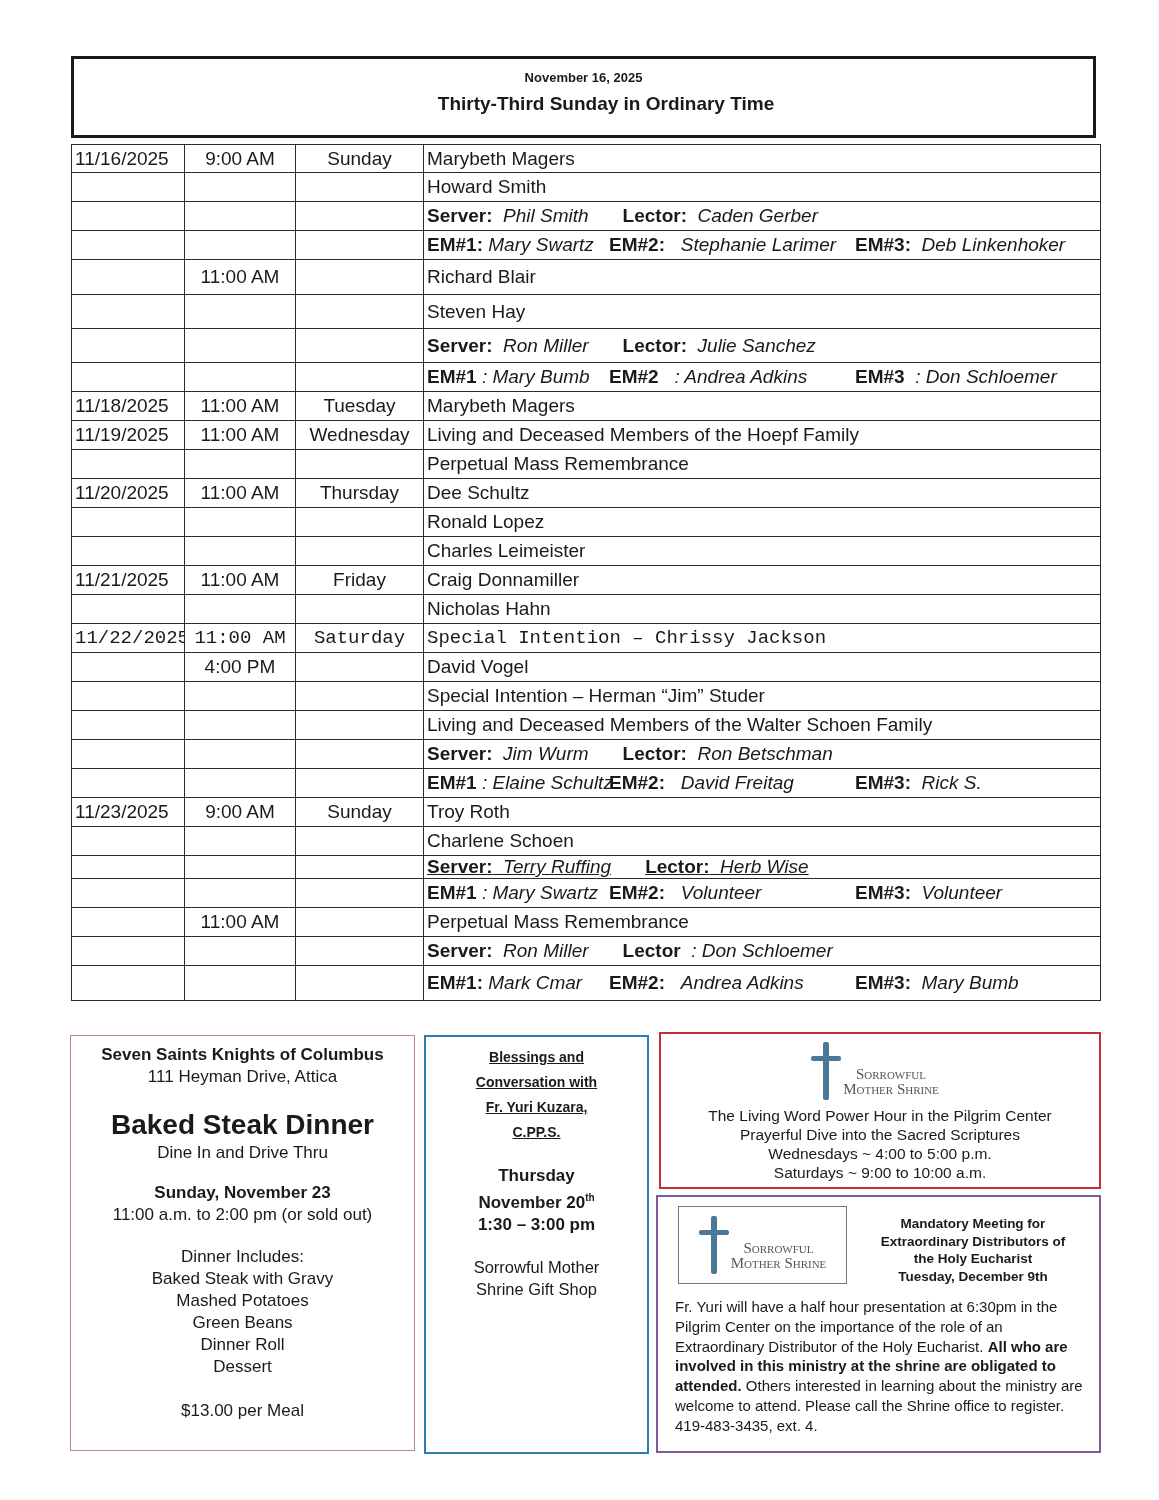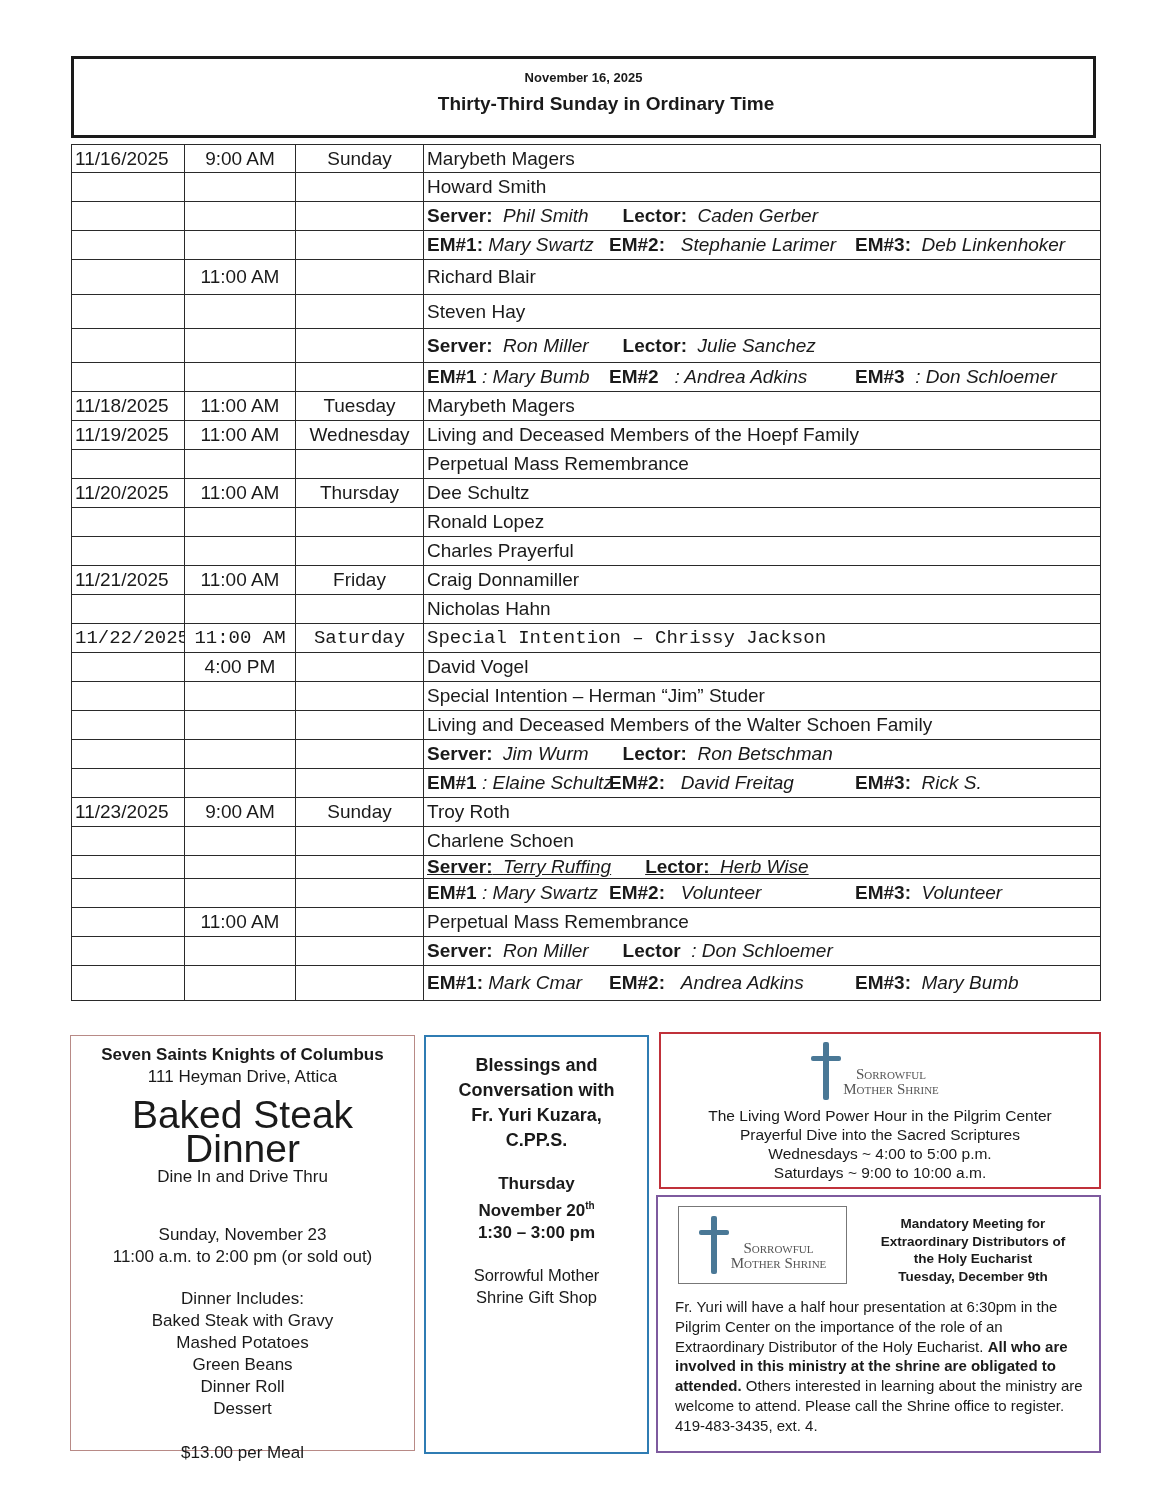--- a/index.html
+++ b/index.html
@@ -25,28 +25,28 @@
   td.int { text-align: left; }
   .roles { font-size: 15px; }
   .roles b { font-weight: bold; }
   .roles i { font-style: italic; }
   .roles span.gap { display: inline-block; }
 
   
   .kc-box { position: absolute; left: 70px; top: 1035px; width: 345px; height: 416px;
     border: 1.5px solid #b88a86; box-sizing: border-box; text-align: center; font-size: 17px; line-height: 22px; }
   .kc-box .org { font-weight: bold; margin-top: 8px; }
-  .kc-box .event { font-weight: normal; font-size: 39px; line-height: 34px; margin-top: 10px; }
-  .kc-box .day { font-weight: normal; margin-top: 36px; }
+  .kc-box .event { font-weight: bold; font-size: 28px; line-height: 34px; margin-top: 20px; }
+  .kc-box .day { font-weight: bold; margin-top: 18px; }
   .kc-box .incl { margin-top: 20px; }
   .kc-box .price { margin-top: 22px; }
 
   .bl-box { position: absolute; left: 424px; top: 1035px; width: 225px; height: 419px;
     border: 2.5px solid #2f7cb3; box-sizing: border-box; text-align: center; }
-  .bl-box .title { font-weight: bold; font-size: 18px; line-height: 25px; margin-top: 16px; }
+  .bl-box .title { font-weight: bold; font-size: 14px; line-height: 25px; margin-top: 8px; text-decoration: underline; }
   .bl-box .body { font-size: 16.5px; line-height: 22px; margin-top: 20px; }
   .bl-box .when { font-weight: bold; font-size: 17px; line-height: 22px; margin-top: 20px; }
   .bl-box .when sup { font-size: 10px; }
   .bl-box .where { font-size: 16.5px; line-height: 22px; margin-top: 20px; }
 
   .lw-box { position: absolute; left: 659px; top: 1032px; width: 442px; height: 157px;
     border: 2.5px solid #c0313a; box-sizing: border-box; text-align: center; font-size: 15.5px; line-height: 19px; }
   .logo { display: inline-flex; align-items: center; position: relative; }
   .logo .cross { position: relative; width: 30px; height: 58px; }
   .logo .cross .v { position: absolute; left: 12px; top: 0; width: 6px; height: 58px; background: #4a7896; border-radius: 2px; }
@@ -154,21 +154,21 @@
       <tr style="height: 29px;">
         <td class="date"></td>
         <td class="time"></td>
         <td class="day"></td>
         <td class="int">Ronald Lopez</td>
       </tr>
       <tr style="height: 29px;">
         <td class="date"></td>
         <td class="time"></td>
         <td class="day"></td>
-        <td class="int">Charles Prayerful</td>
+        <td class="int">Charles Leimeister</td>
       </tr>
       <tr style="height: 29px;">
         <td class="date">11/21/2025</td>
         <td class="time">11:00 AM</td>
         <td class="day">Friday</td>
         <td class="int">Craig Donnamiller</td>
       </tr>
       <tr style="height: 29px;">
         <td class="date"></td>
         <td class="time"></td>

